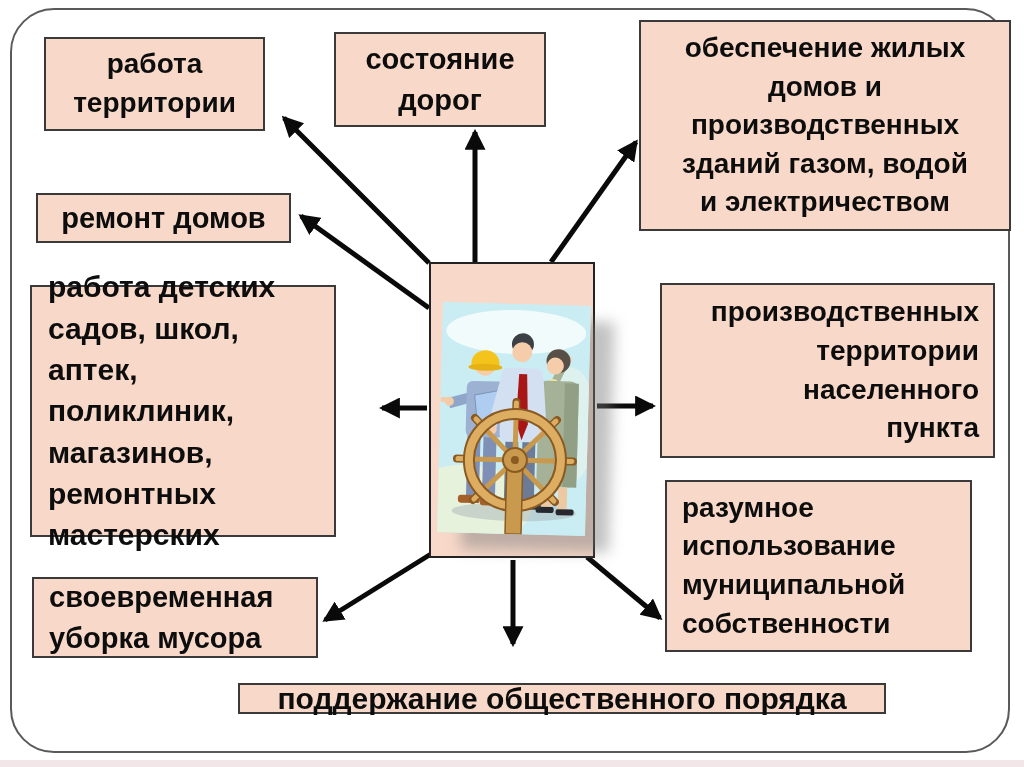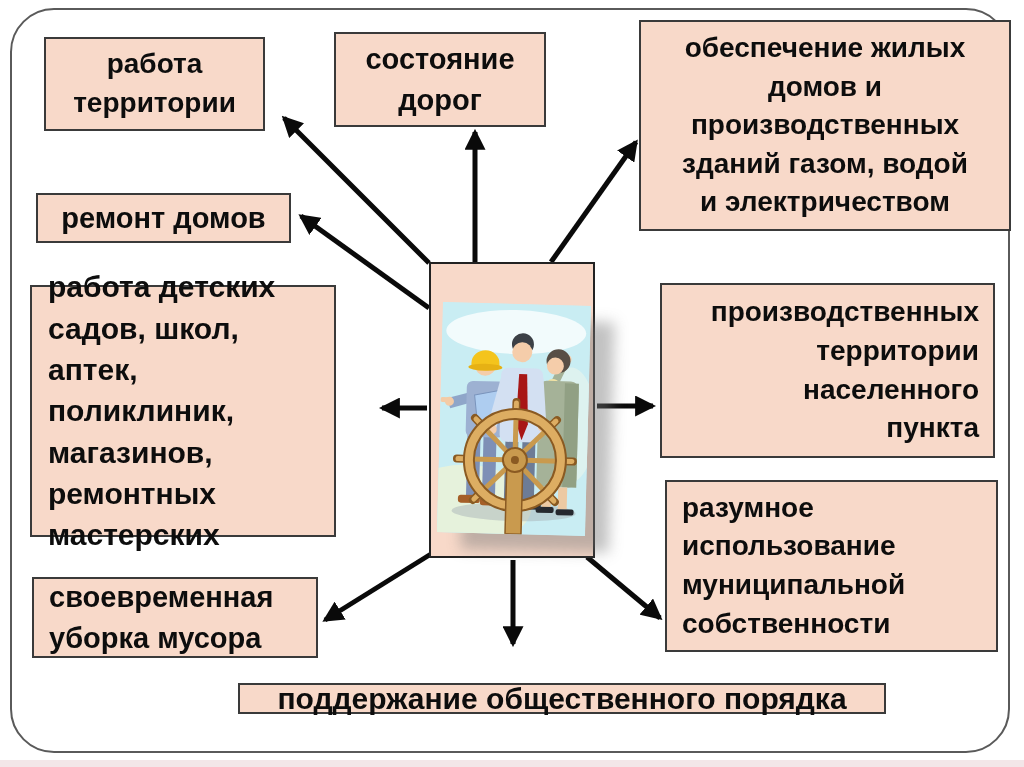--- a/index.html
+++ b/index.html
@@ -31,21 +31,21 @@
   .al-c .txt{text-align:center;}
   .al-l .txt{text-align:left;}
   .al-r .txt{text-align:right;}
 
   #box-transport   {left:44px;  top:37px;  width:221px; height:94px;  font-size:28px;}
   #box-roads       {left:334px; top:32px;  width:212px; height:95px;  font-size:29px;}
   #box-utilities   {left:639px; top:20px;  width:372px; height:211px; font-size:28px;}
   #box-house-repair{left:36px;  top:193px; width:255px; height:50px;  font-size:29px;}
   #box-services    {left:30px;  top:285px; width:306px; height:252px; font-size:30px; padding-left:16px;}
   #box-landscaping {left:660px; top:283px; width:335px; height:175px; font-size:28px; padding-right:14px;}
-  #box-property    {left:665px; top:480px; width:333px; height:172px; font-size:28px; padding-left:15px;}
+  #box-property    {left:665px; top:480px; width:307px; height:172px; font-size:28px; padding-left:15px;}
   #box-garbage     {left:32px;  top:577px; width:286px; height:81px;  font-size:29px; padding-left:15px;}
   #box-order       {left:238px; top:683px; width:648px; height:31px;  font-size:30px;}
 
   #center-box{
     left:429px; top:262px; width:166px; height:296px;
     border-color:#222;
   }
   .clip-panel{
     position:absolute;left:9px;top:40px;width:148px;height:230px;
     background:#c9edf3;transform:rotate(1.5deg);

